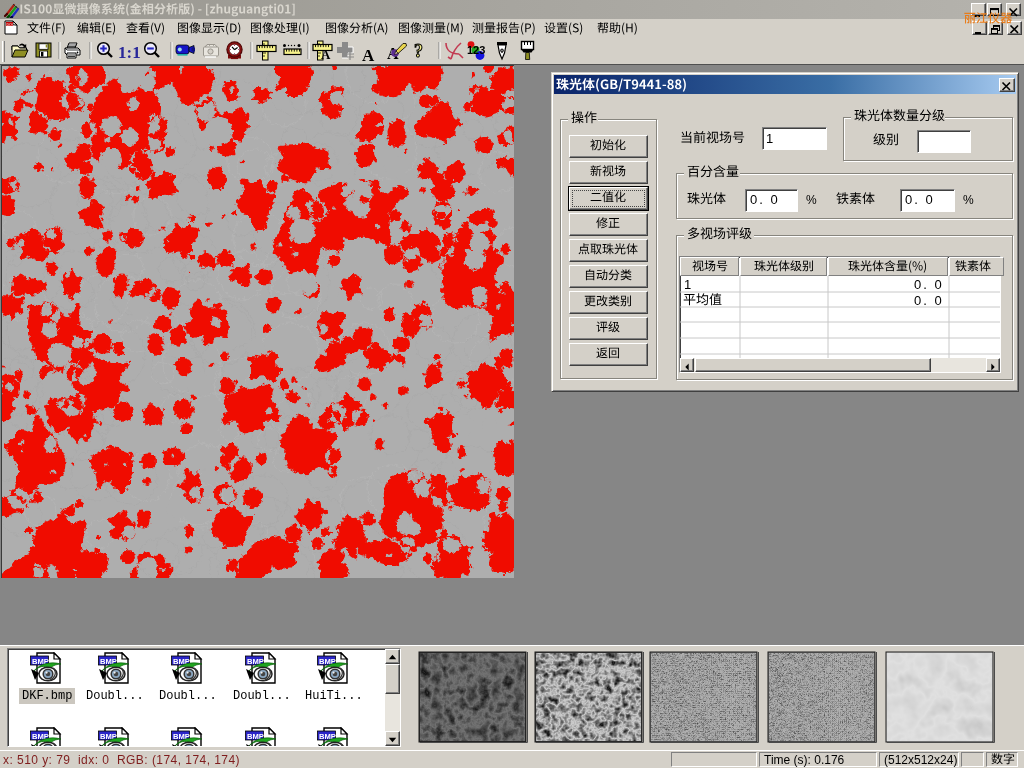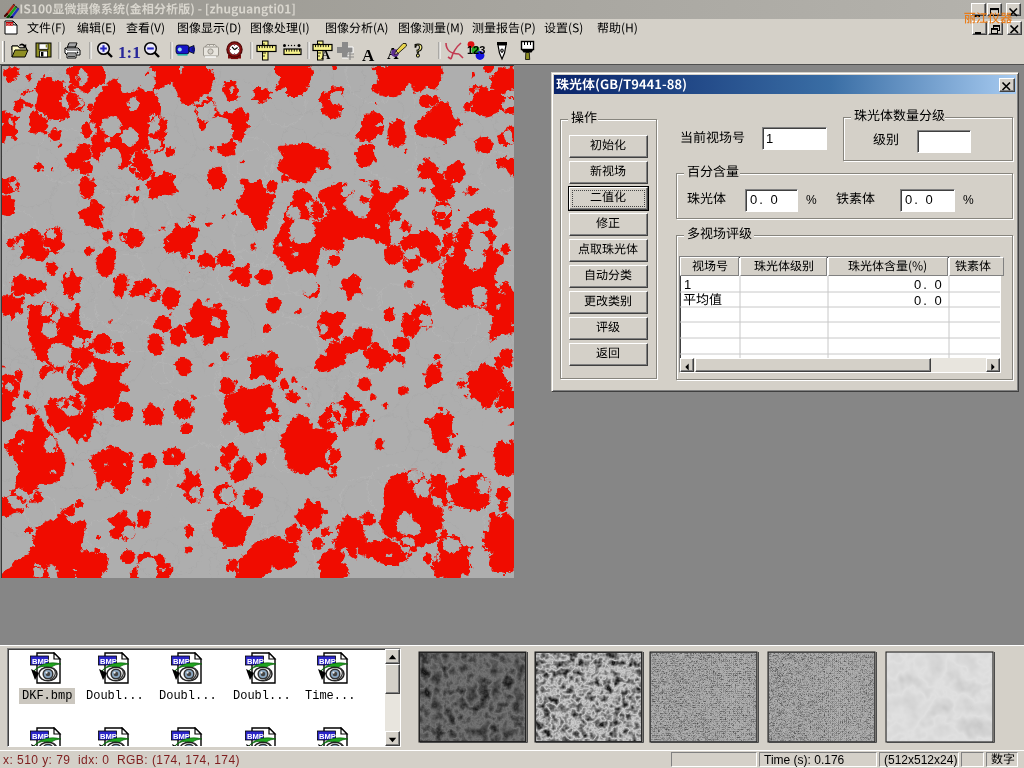--- a/index.html
+++ b/index.html
@@ -755,21 +755,21 @@
 <rect x="0.5" y="4" width="18" height="9" fill="#2a25c8" stroke="#000" stroke-width="0.8"></rect>
 <text x="2" y="11.6" font-family="Liberation Sans" font-weight="700" font-size="7.6" fill="#fff">BMP</text>
 <path d="M3 20 C9 12 20 9 31 12 C25 12.5 22 14 20 17 C14 12 8 15 3 20z" fill="#1fa51f" stroke="#0a5a0a" stroke-width="0.7"></path>
 <ellipse cx="18" cy="22" rx="9" ry="6.8" fill="#fff" stroke="#222" stroke-width="1.5"></ellipse>
 <circle cx="18" cy="22" r="4.8" fill="#8aa6c0" stroke="#333" stroke-width="1.5"></circle>
 <circle cx="18" cy="22" r="2.3" fill="#444"></circle>
 <circle cx="16.6" cy="20.6" r="1.1" fill="#eee"></circle>
 <path d="M1 17 l8 4 l-4 7 z" fill="#000"></path>
 <path d="M23 16 C27 20 26 25 19 28.8" fill="none" stroke="#333" stroke-width="1.2"></path>
     </svg></div>
-<div class="abs" style="left:305px;top:689px;font:12px 'Liberation Mono',monospace;color:#000">Time...</div>
+<div class="abs" style="left:305px;top:689px;font:12px 'Liberation Mono',monospace;color:#000">HuiTi...</div>
 <div class="abs" style="left:317px;top:727px;width:34px;height:19px;overflow:hidden"><svg width="34" height="32" viewBox="0 0 34 32">
 <path d="M7 1 h17 l6 6 v24 h-23 z" fill="#fff" stroke="#000" stroke-width="1.4"></path>
 <path d="M24 1 l6 6 h-6 z" fill="#fff" stroke="#000" stroke-width="1.2"></path>
 <rect x="0.5" y="4" width="18" height="9" fill="#2a25c8" stroke="#000" stroke-width="0.8"></rect>
 <text x="2" y="11.6" font-family="Liberation Sans" font-weight="700" font-size="7.6" fill="#fff">BMP</text>
 <path d="M3 20 C9 12 20 9 31 12 C25 12.5 22 14 20 17 C14 12 8 15 3 20z" fill="#1fa51f" stroke="#0a5a0a" stroke-width="0.7"></path>
 <ellipse cx="18" cy="22" rx="9" ry="6.8" fill="#fff" stroke="#222" stroke-width="1.5"></ellipse>
 <circle cx="18" cy="22" r="4.8" fill="#8aa6c0" stroke="#333" stroke-width="1.5"></circle>
 <circle cx="18" cy="22" r="2.3" fill="#444"></circle>
 <circle cx="16.6" cy="20.6" r="1.1" fill="#eee"></circle>

